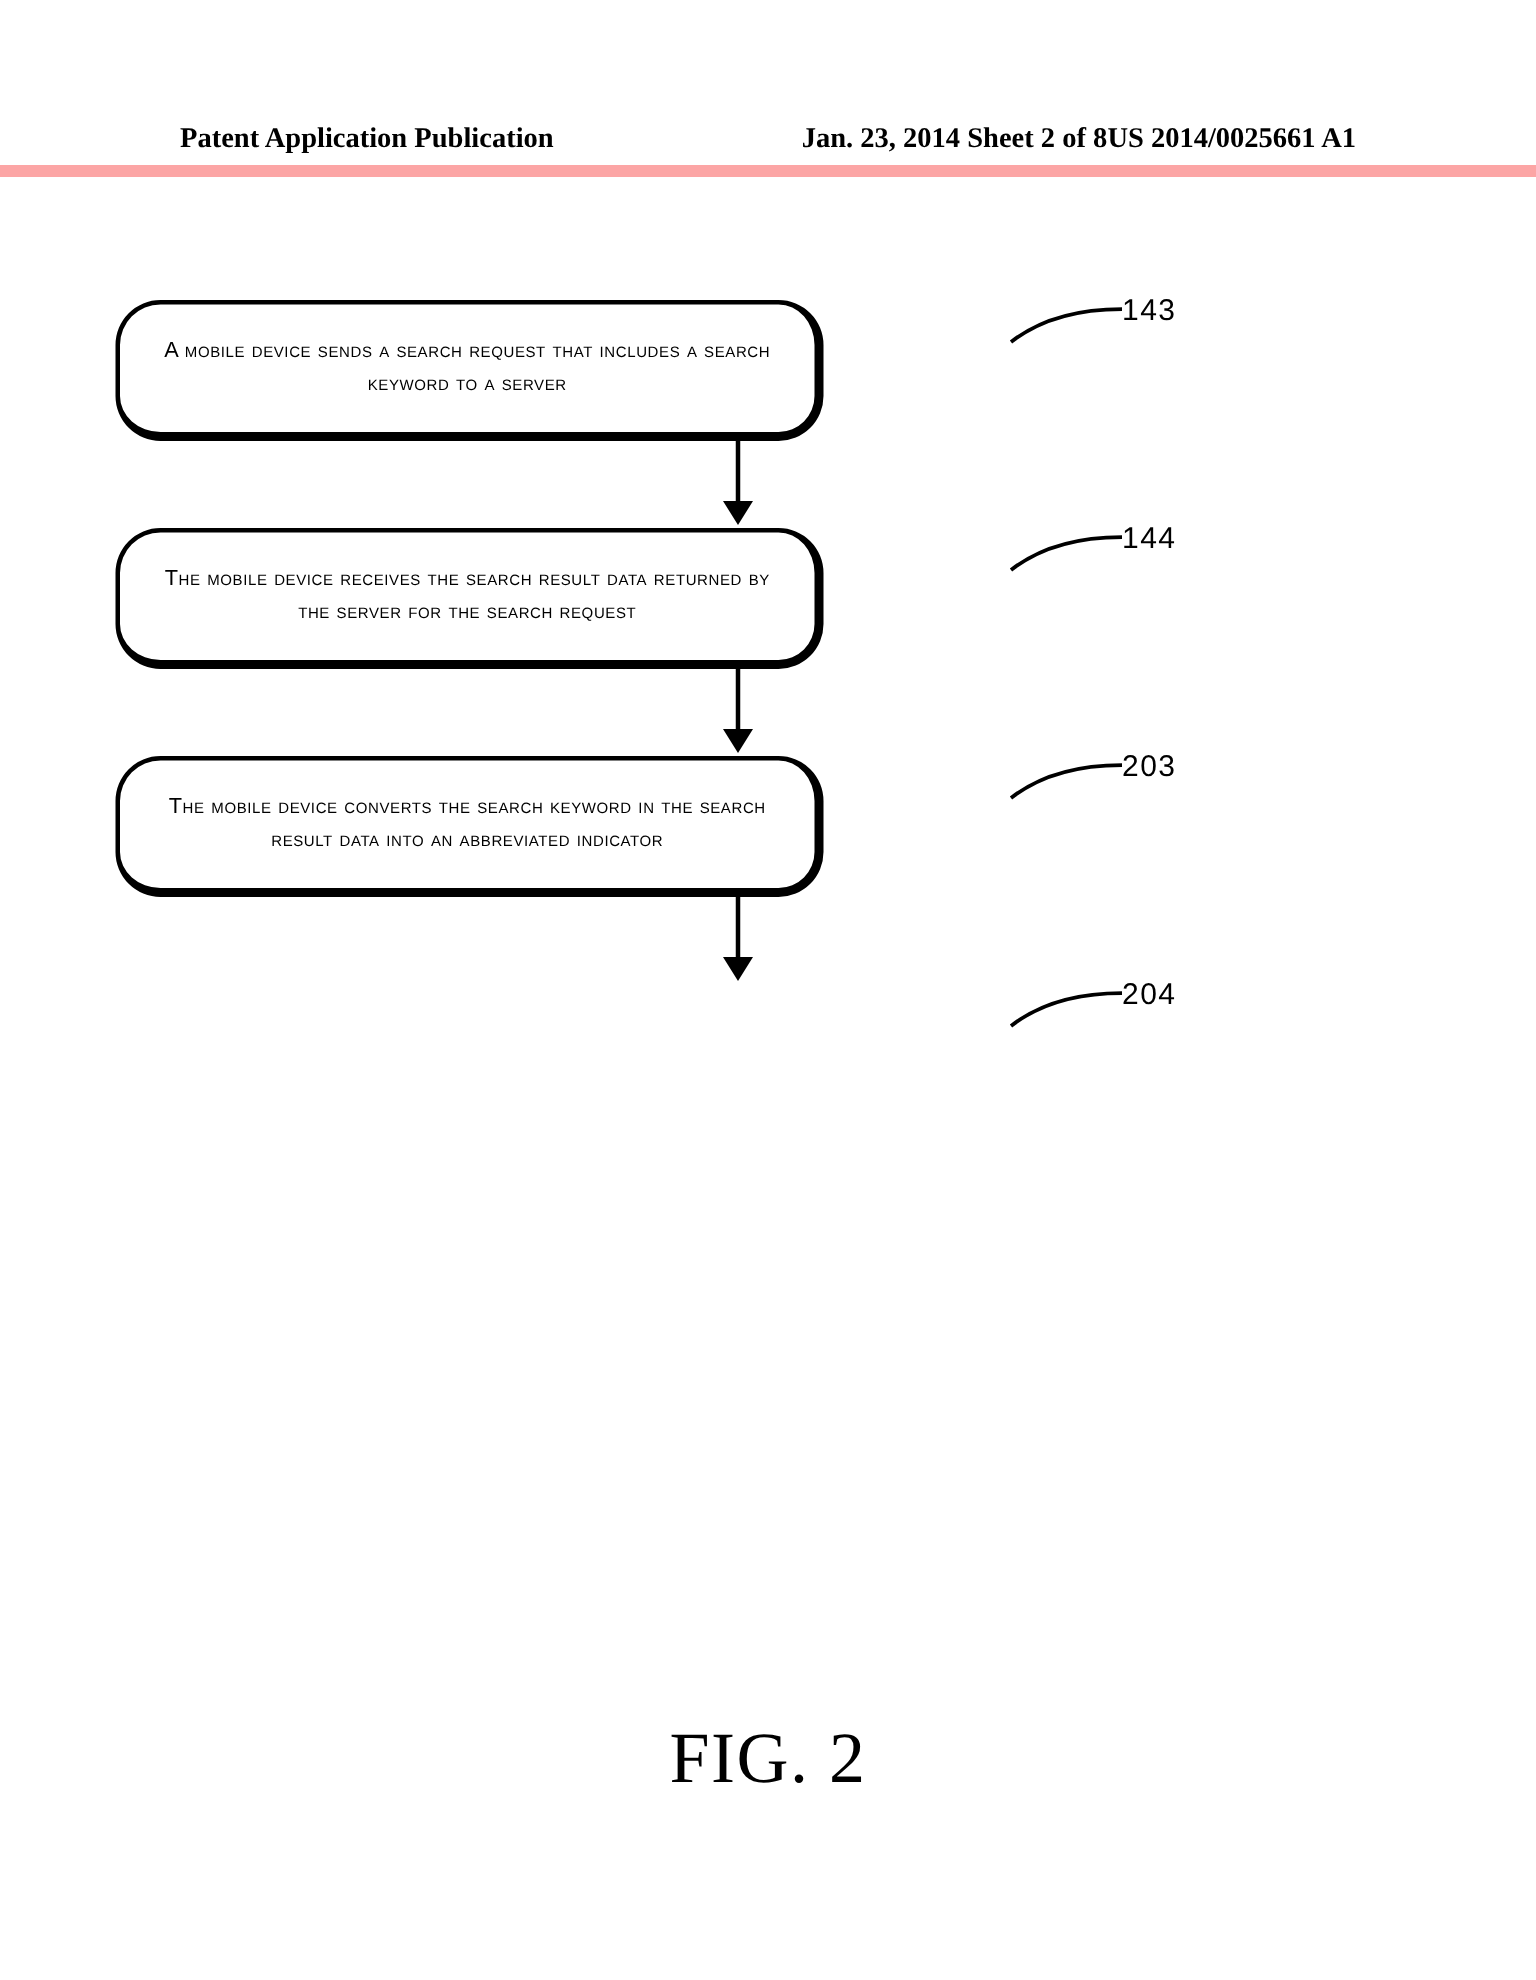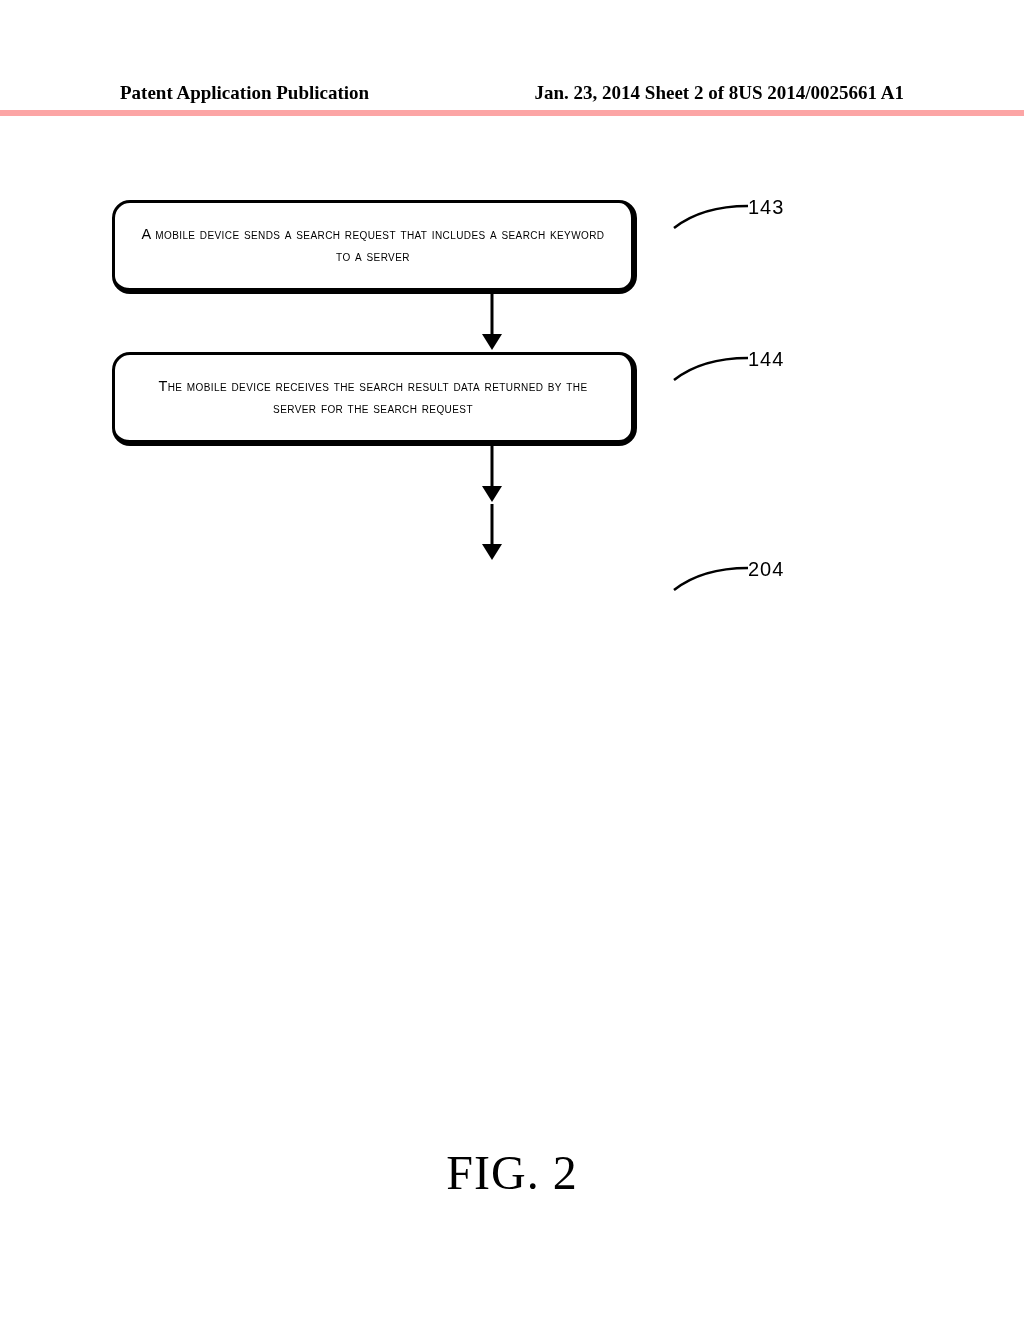--- a/index.html
+++ b/index.html
@@ -9,21 +9,21 @@
     height: 1320px;
     background: #ffffff;
     font-family: "Times New Roman", Times, serif;
     position: relative;
   }
   .header {
     position: absolute;
     top: 82px;
     left: 0;
     width: 100%;
-    border-bottom: 6px solid #fca5a5;
+    border-bottom: 8px solid #fca5a5;
     padding-bottom: 6px;
   }
   .header-row {
     display: flex;
     font-size: 19px;
     font-weight: bold;
     padding: 0 120px 0 120px;
   }
   .header-left { flex: 0 0 auto; }
   .header-mid  { flex: 1 1 auto; text-align: right; }
@@ -34,26 +34,26 @@
     left: 0;
     width: 100%;
   }
   .step-wrap {
     position: relative;
     width: 100%;
     margin-bottom: 0;
   }
   .step-box {
     position: relative;
-    margin-left: 112px;
-    width: 525px;
+    margin-left: 77px;
+    width: 472px;
     border: 3px solid #000;
     border-right-width: 6px;
     border-bottom-width: 6px;
-    border-radius: 18px;
+    border-radius: 30px;
     padding: 20px 22px;
     box-sizing: border-box;
     font-family: Arial, Helvetica, sans-serif;
     font-size: 14.5px;
     letter-spacing: 0.4px;
     text-align: center;
     font-variant: small-caps;
     line-height: 1.55;
     background: #fff;
   }
@@ -121,20 +121,27 @@
     <div class="ref" style="top:-4px;">144</div>
     <div class="step-box">The mobile device receives the search result data returned by the server for the search request</div>
   </div>
   <div class="arrow-col">
     <svg class="arrow-svg" width="30" height="58">
       <line x1="15" y1="0" x2="15" y2="42" stroke="#000" stroke-width="3"></line>
       <polygon points="15,56 5,40 25,40" fill="#000"></polygon>
     </svg>
   </div>
 
+  <div class="step-wrap">
+    <svg class="leader" style="left:672px; top:2px;" width="80" height="30">
+      <path d="M2 26 Q 30 4 76 4" stroke="#000" stroke-width="2.5" fill="none"></path>
+    </svg>
+    <div class="ref" style="top:-4px;">203</div>
+    <div class="step-box">The mobile device converts the search keyword in the search result data into an abbreviated indicator</div>
+  </div>
   <div class="arrow-col">
     <svg class="arrow-svg" width="30" height="58">
       <line x1="15" y1="0" x2="15" y2="42" stroke="#000" stroke-width="3"></line>
       <polygon points="15,56 5,40 25,40" fill="#000"></polygon>
     </svg>
   </div>
 
   <div class="step-wrap">
     <svg class="leader" style="left:672px; top:2px;" width="80" height="30">
       <path d="M2 26 Q 30 4 76 4" stroke="#000" stroke-width="2.5" fill="none"></path>

